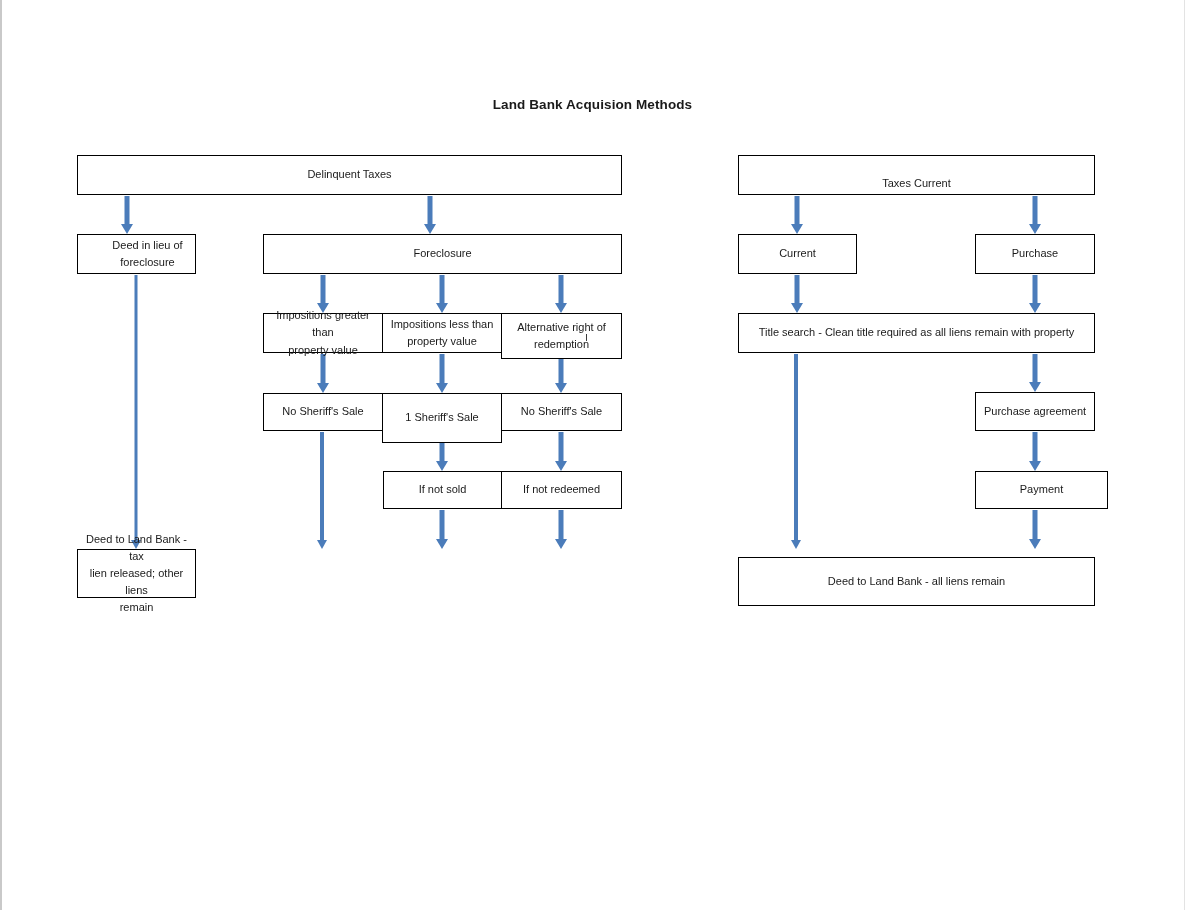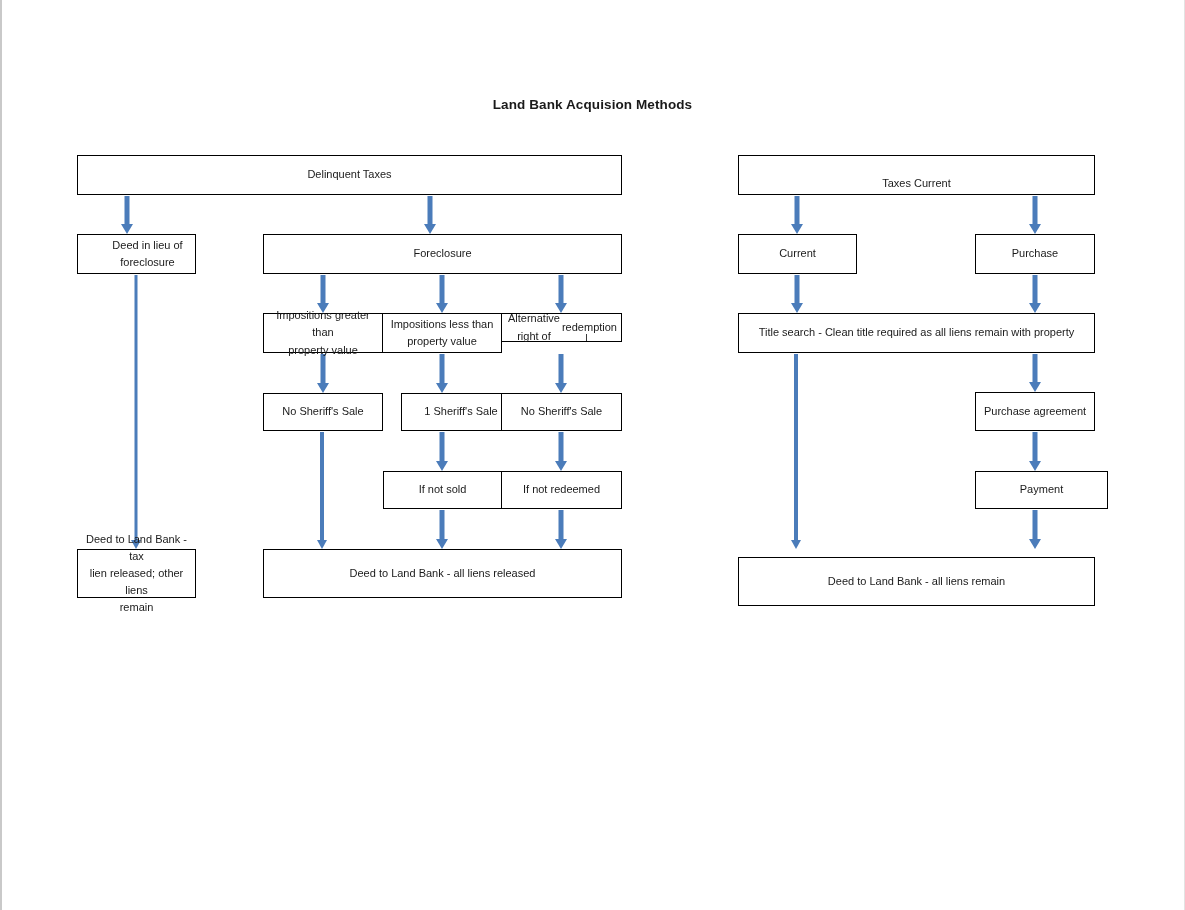--- a/index.html
+++ b/index.html
@@ -148,21 +148,21 @@
   </div>
 
   <div class="box" style="left:263px; top:313px; width:120px; height:40px; flex-direction:column;">
     <span>Impositions greater than</span>
     <span>property value</span>
   </div>
   <div class="box" style="left:382px; top:313px; width:120px; height:40px; flex-direction:column;">
     <span>Impositions less than</span>
     <span>property value</span>
   </div>
-  <div class="box" style="left:501px; top:313px; width:121px; height:29px; flex-direction:row;">
+  <div class="box" style="left:501px; top:313px; width:121px; height:46px; flex-direction:column;">
     <span>Alternative right of</span>
     <span>redemption</span>
   </div>
   <div class="cursor-artifact" style="left:586px; top:334px;"></div>
 
   <div class="arrow" style="left:315px; top:354px; width:16px; height:39px;">
     <div class="shaft" style="width:5px; height:29px;"></div>
     <div class="head"></div>
   </div>
   <div class="arrow" style="left:434px; top:354px; width:16px; height:39px;">
@@ -170,21 +170,21 @@
     <div class="head"></div>
   </div>
   <div class="arrow" style="left:553px; top:354px; width:16px; height:39px;">
     <div class="shaft" style="width:5px; height:29px;"></div>
     <div class="head"></div>
   </div>
 
   <div class="box" style="left:263px; top:393px; width:120px; height:38px;">
     <span>No Sheriff's Sale</span>
   </div>
-  <div class="box" style="left:401px; top:393px; width:120px; height:38px;">
+  <div class="box" style="left:382px; top:393px; width:120px; height:50px;">
     <span>1 Sheriff's Sale</span>
   </div>
   <div class="box" style="left:501px; top:393px; width:121px; height:38px;">
     <span>No Sheriff's Sale</span>
   </div>
 
   <div class="arrow thin" style="left:315px; top:432px; width:14px; height:117px;">
     <div class="shaft" style="width:4px; height:108px;"></div>
     <div class="head"></div>
   </div>
@@ -213,23 +213,20 @@
     <div class="shaft" style="width:5px; height:29px;"></div>
     <div class="head"></div>
   </div>
 
   <div class="box" style="left:77px; top:549px; width:119px; height:49px; flex-direction:column;">
     <span>Deed to Land Bank - tax</span>
     <span>lien released; other liens</span>
     <span>remain</span>
   </div>
 
-  <div class="box" style="left:263px; top:549px; width:359px; height:49px;">
-    <span>Deed to Land Bank - all liens released</span>
-  </div>
 
   <div class="box" style="left:738px; top:155px; width:357px; height:40px;align-items:flex-end;">
     <span>Taxes Current</span>
   </div>
 
   <div class="arrow" style="left:789px; top:196px; width:16px; height:38px;">
     <div class="shaft" style="width:5px; height:28px;"></div>
     <div class="head"></div>
   </div>
   <div class="arrow" style="left:1027px; top:196px; width:16px; height:38px;">

